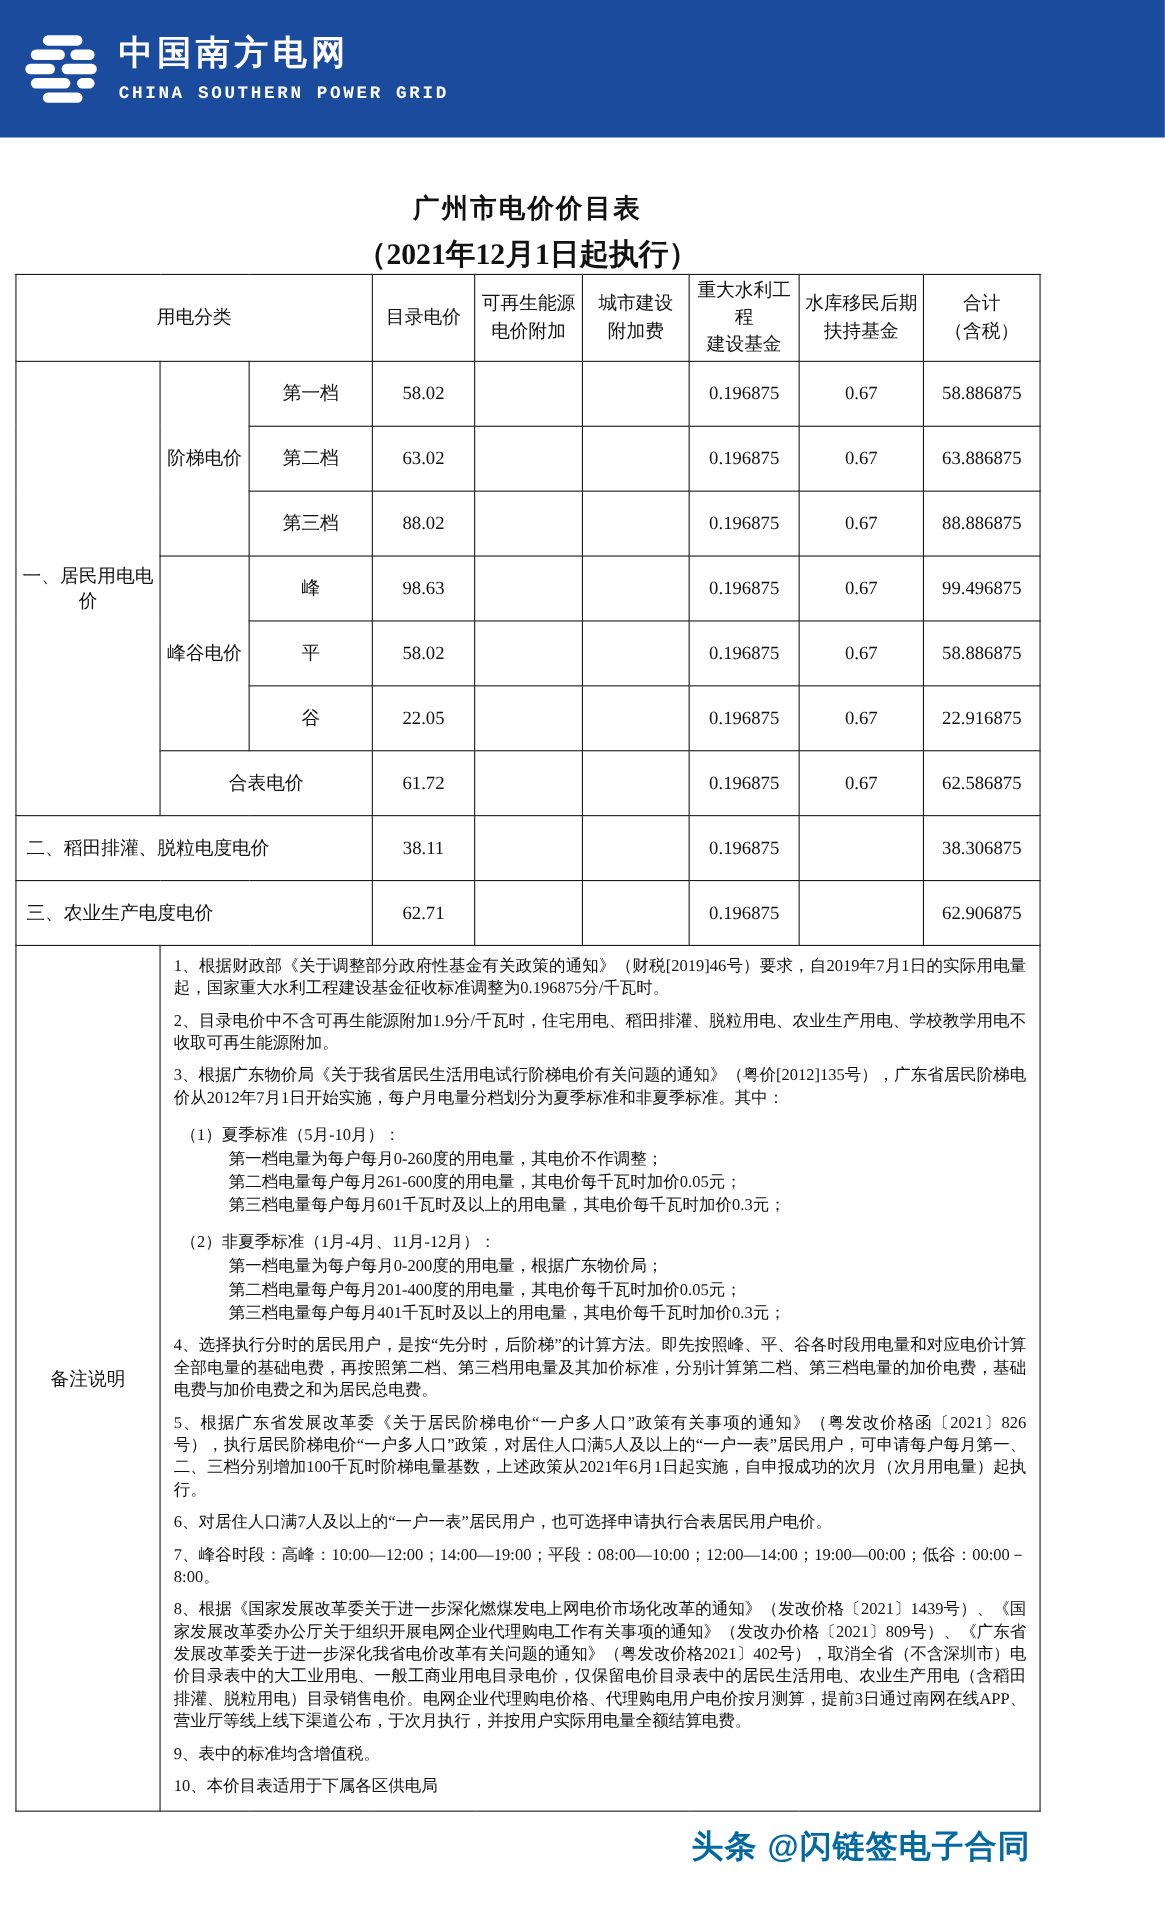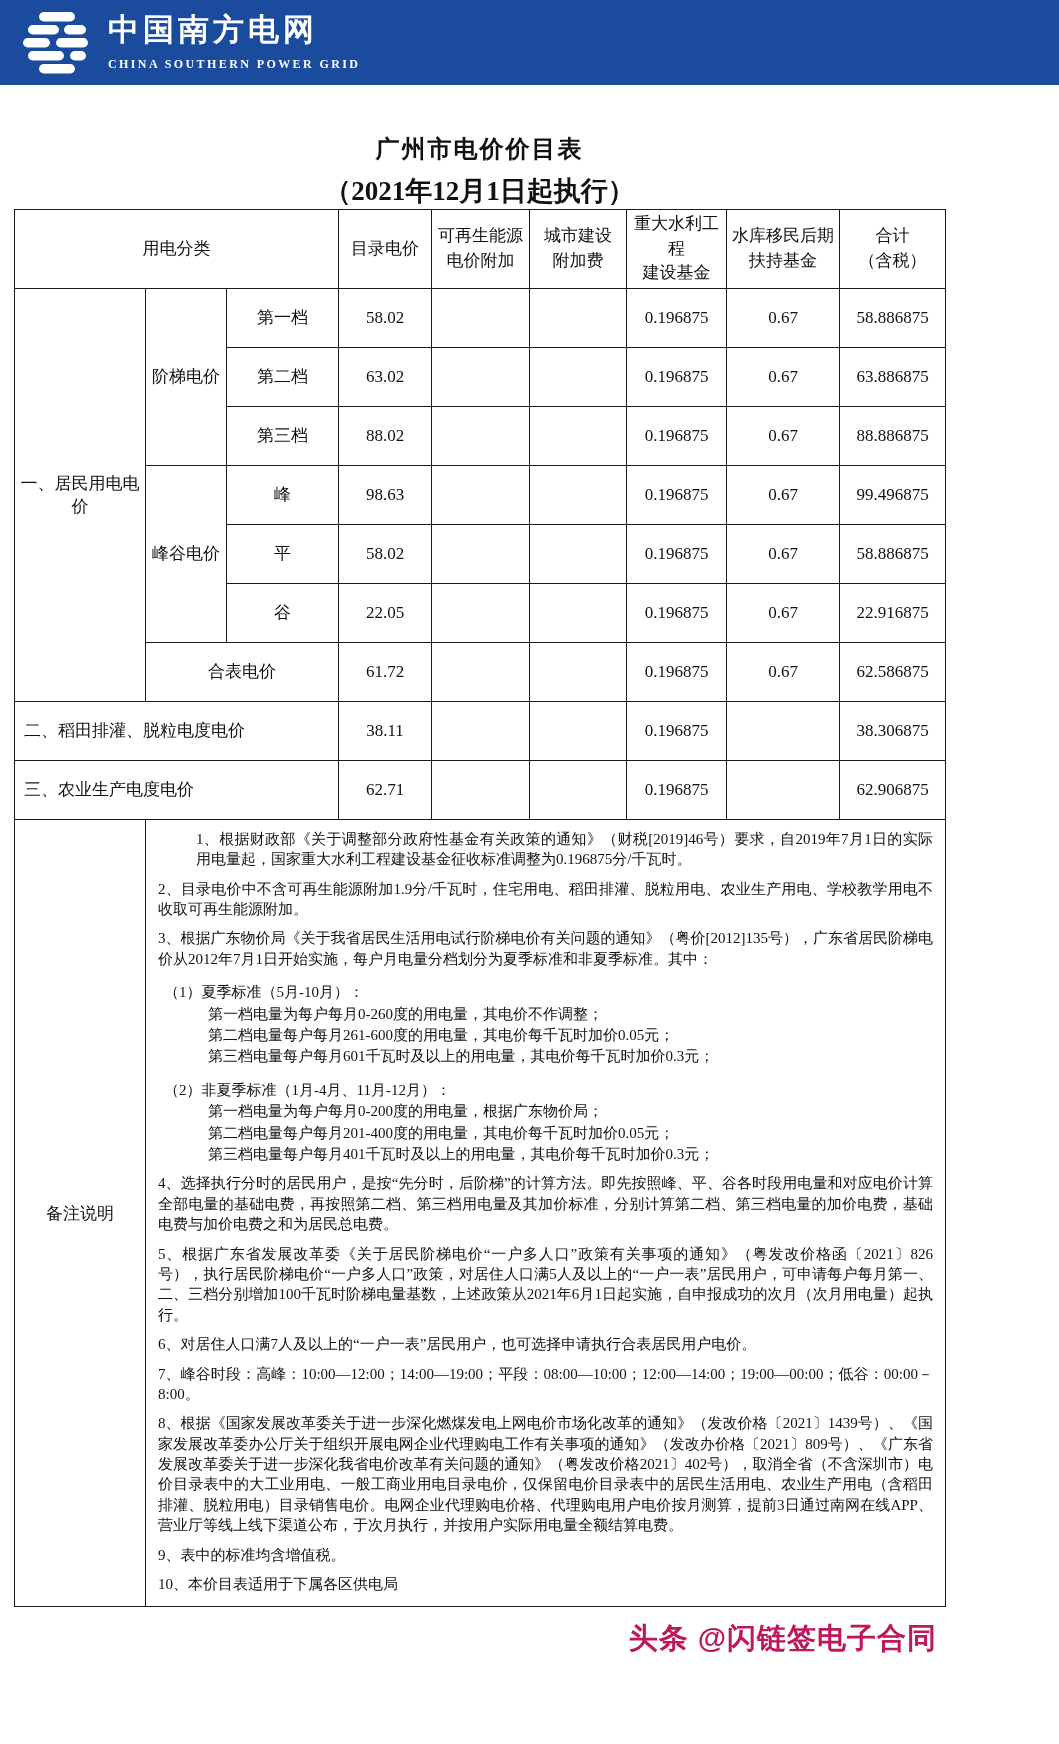--- a/index.html
+++ b/index.html
@@ -5,32 +5,32 @@
   html, body { margin: 0; padding: 0; }
   body {
     width: 1059px; height: 1744px;
     background: #ffffff;
     color: #111;
     font-family: "Liberation Serif", "DejaVu Serif", serif;
     position: relative;
     overflow: hidden;
   }
   .top-band {
-    height: 85px; background: #1b4b9d;
+    height: 125px; background: #1b4b9d;
     display: flex; align-items: center;
     padding-left: 22px;
   }
   .logo-group { display: flex; align-items: center; gap: 16px; }
   .logo-cn {
     color: #fff; font-size: 31px; font-weight: bold; letter-spacing: 4px;
     font-family: "Liberation Sans", "DejaVu Sans", sans-serif; line-height: 1.1;
   }
   .logo-en {
-    color: #fff; font-size: 12px; font-weight: bold; letter-spacing: 2.4px;
-    font-family: Liberation Serif, serif; margin-top: 10px;
+    color: #fff; font-size: 16px; font-weight: bold; letter-spacing: 2.4px;
+    font-family: Liberation Mono, monospace; margin-top: 10px;
   }
   .content { width: 931px; margin-left: 14px; }
   .doc-title { margin-top: 48px; text-align: center; font-size: 24px; font-weight: bold; letter-spacing: 2px; }
   .doc-subtitle { margin-top: 8px; text-align: center; font-size: 27px; font-weight: bold; }
   .unit-note { margin-top: 15px; margin-bottom: 3px; text-align: right; padding-right: 100px; font-size: 16px; }
 
   table.price { border-collapse: collapse; width: 931px; table-layout: fixed; }
   .price th, .price td {
     border: 1px solid #1a1a1a; text-align: center; vertical-align: middle;
     font-size: 17px; font-weight: normal; padding: 2px;
@@ -38,28 +38,28 @@
   .price thead th { height: 60px; white-space: pre-line; line-height: 1.45; }
   .price tbody td { height: 54px; }
   td.cat { text-align: center; padding: 2px 3px; }
   td.cat-left { text-align: left; padding-left: 9px; }
   td.notes-label { height: auto; }
   td.notes-cell {
     height: auto; text-align: left; vertical-align: top;
     padding: 9px 12px 12px 12px; font-size: 15px; line-height: 1.36;
   }
   .note { margin-top: 9px; text-align: justify; }
-  .note:first-child { margin-top: 0; margin-left: 38px; }
+  .note:first-child { margin-top: 0; }
   .note.sub1 { margin-top: 13px; padding-left: 6px; }
   .note.sub2 { margin-top: 1px; padding-left: 50px; }
 
   .watermark {
     margin-top: 12px; text-align: right; padding-right: 8px;
     font-family: "Liberation Sans", "DejaVu Sans", sans-serif;
-    font-weight: bold; font-size: 29px; color: #be185d; letter-spacing: 1px;
+    font-weight: bold; font-size: 29px; color: #0369a1; letter-spacing: 1px;
   }
 </style>
 </head>
 <body>
 
 <div class="top-band">
   <div class="logo-group">
     <svg width="70" height="64" viewBox="0 0 70 64">
       <g fill="#ffffff">
         <rect x="17" y="1" width="36" height="9.5" rx="4.75"></rect>

